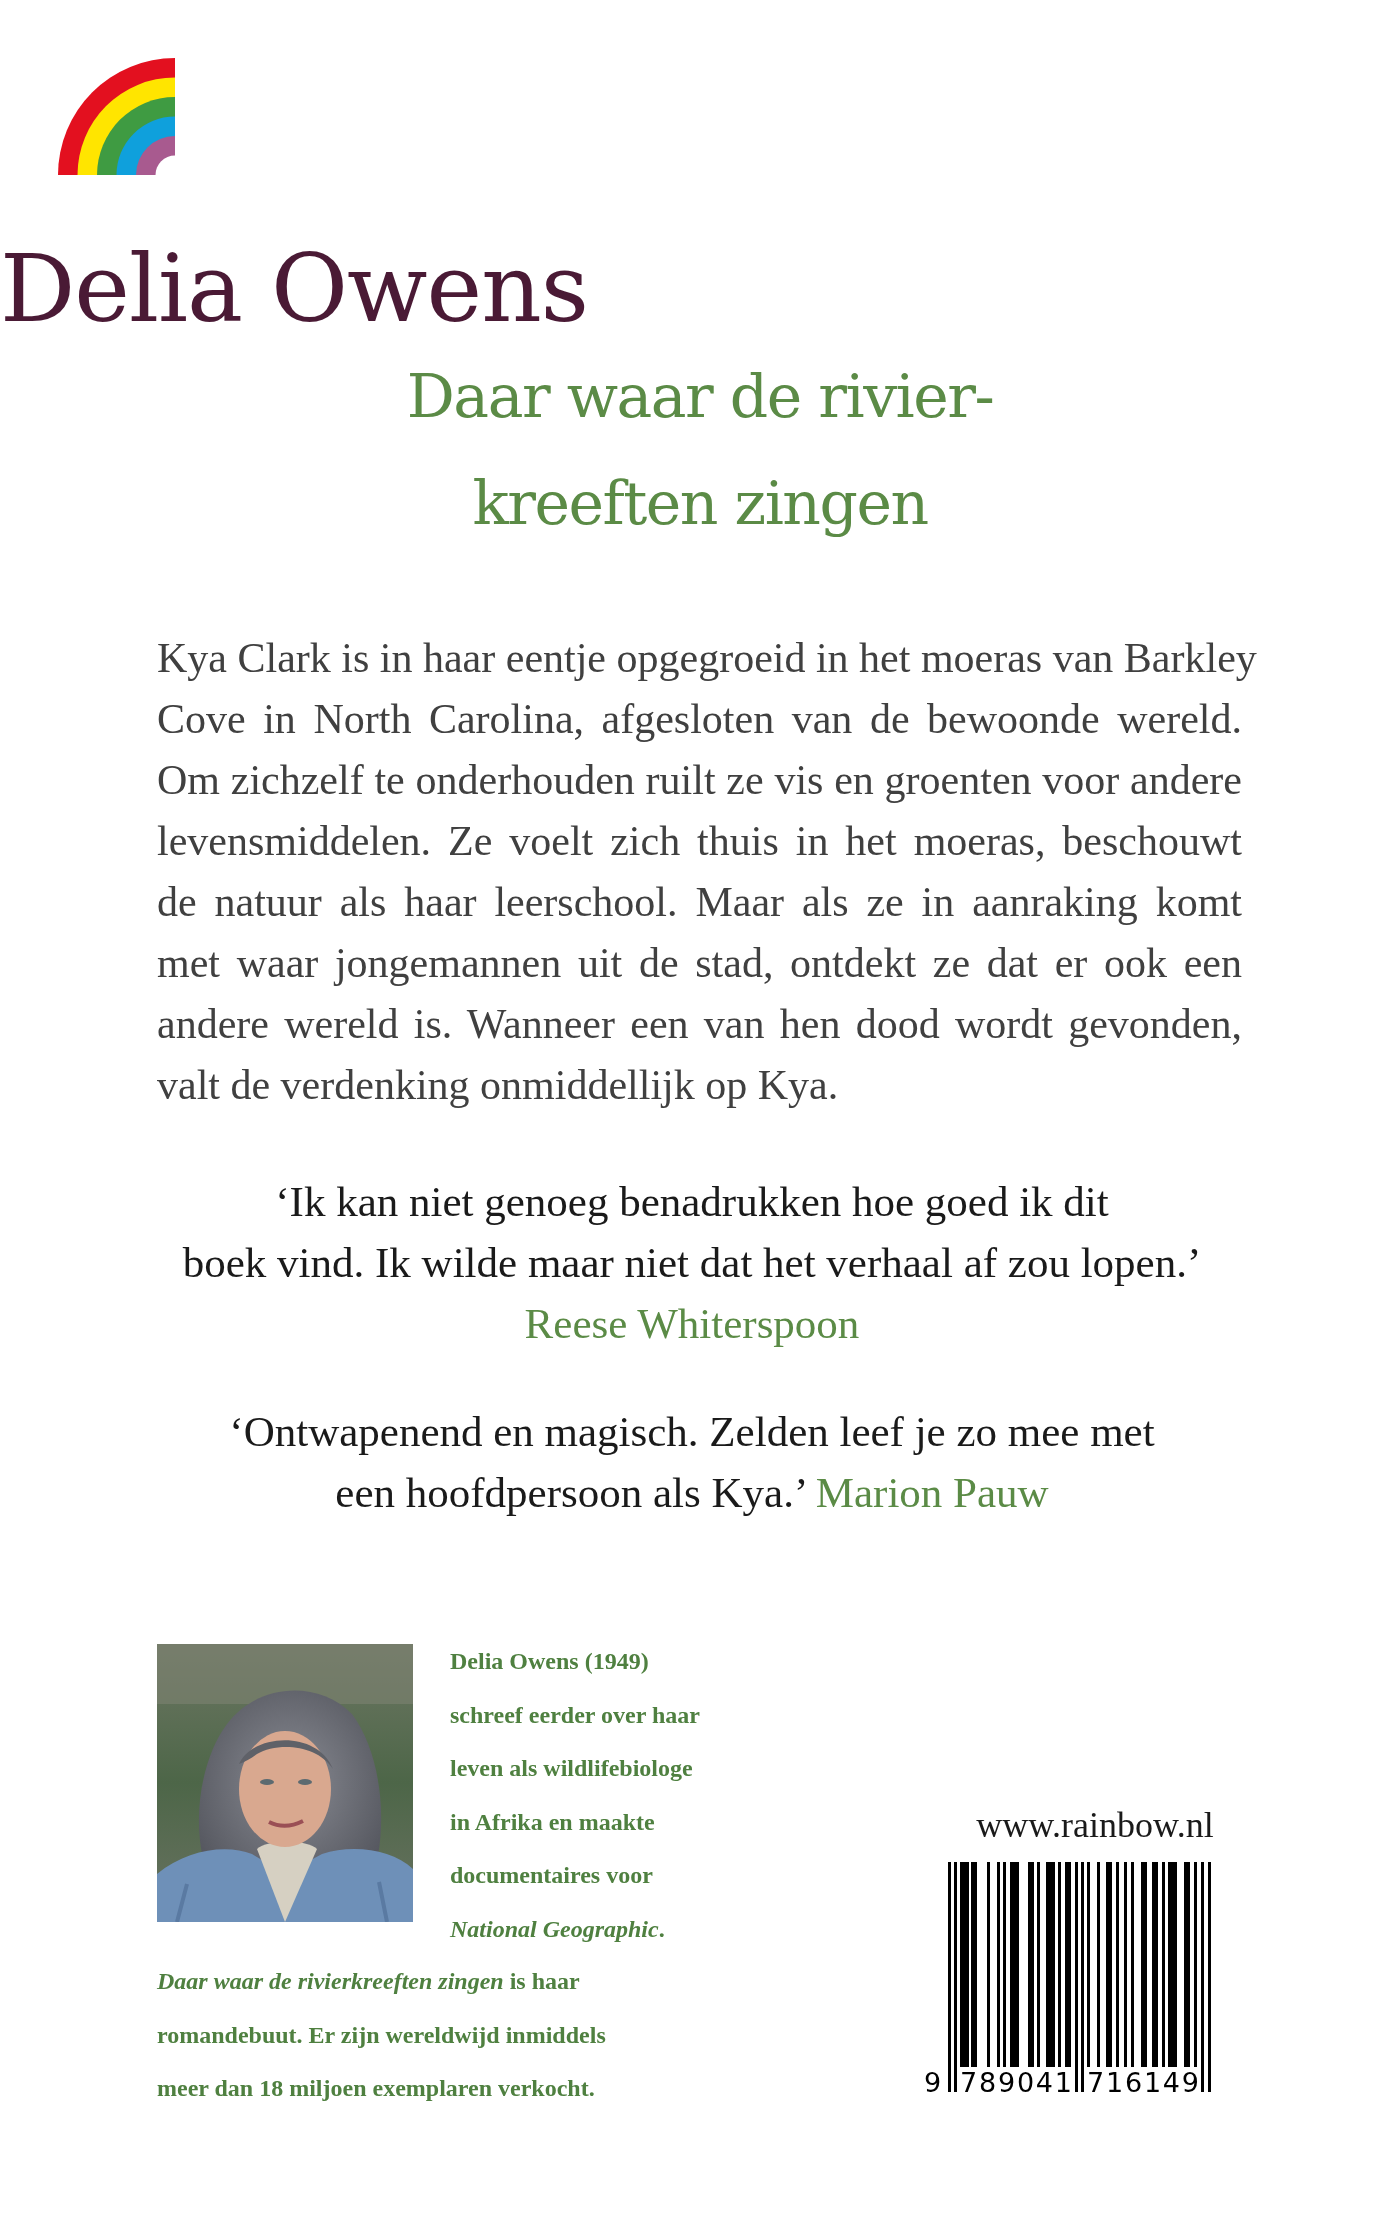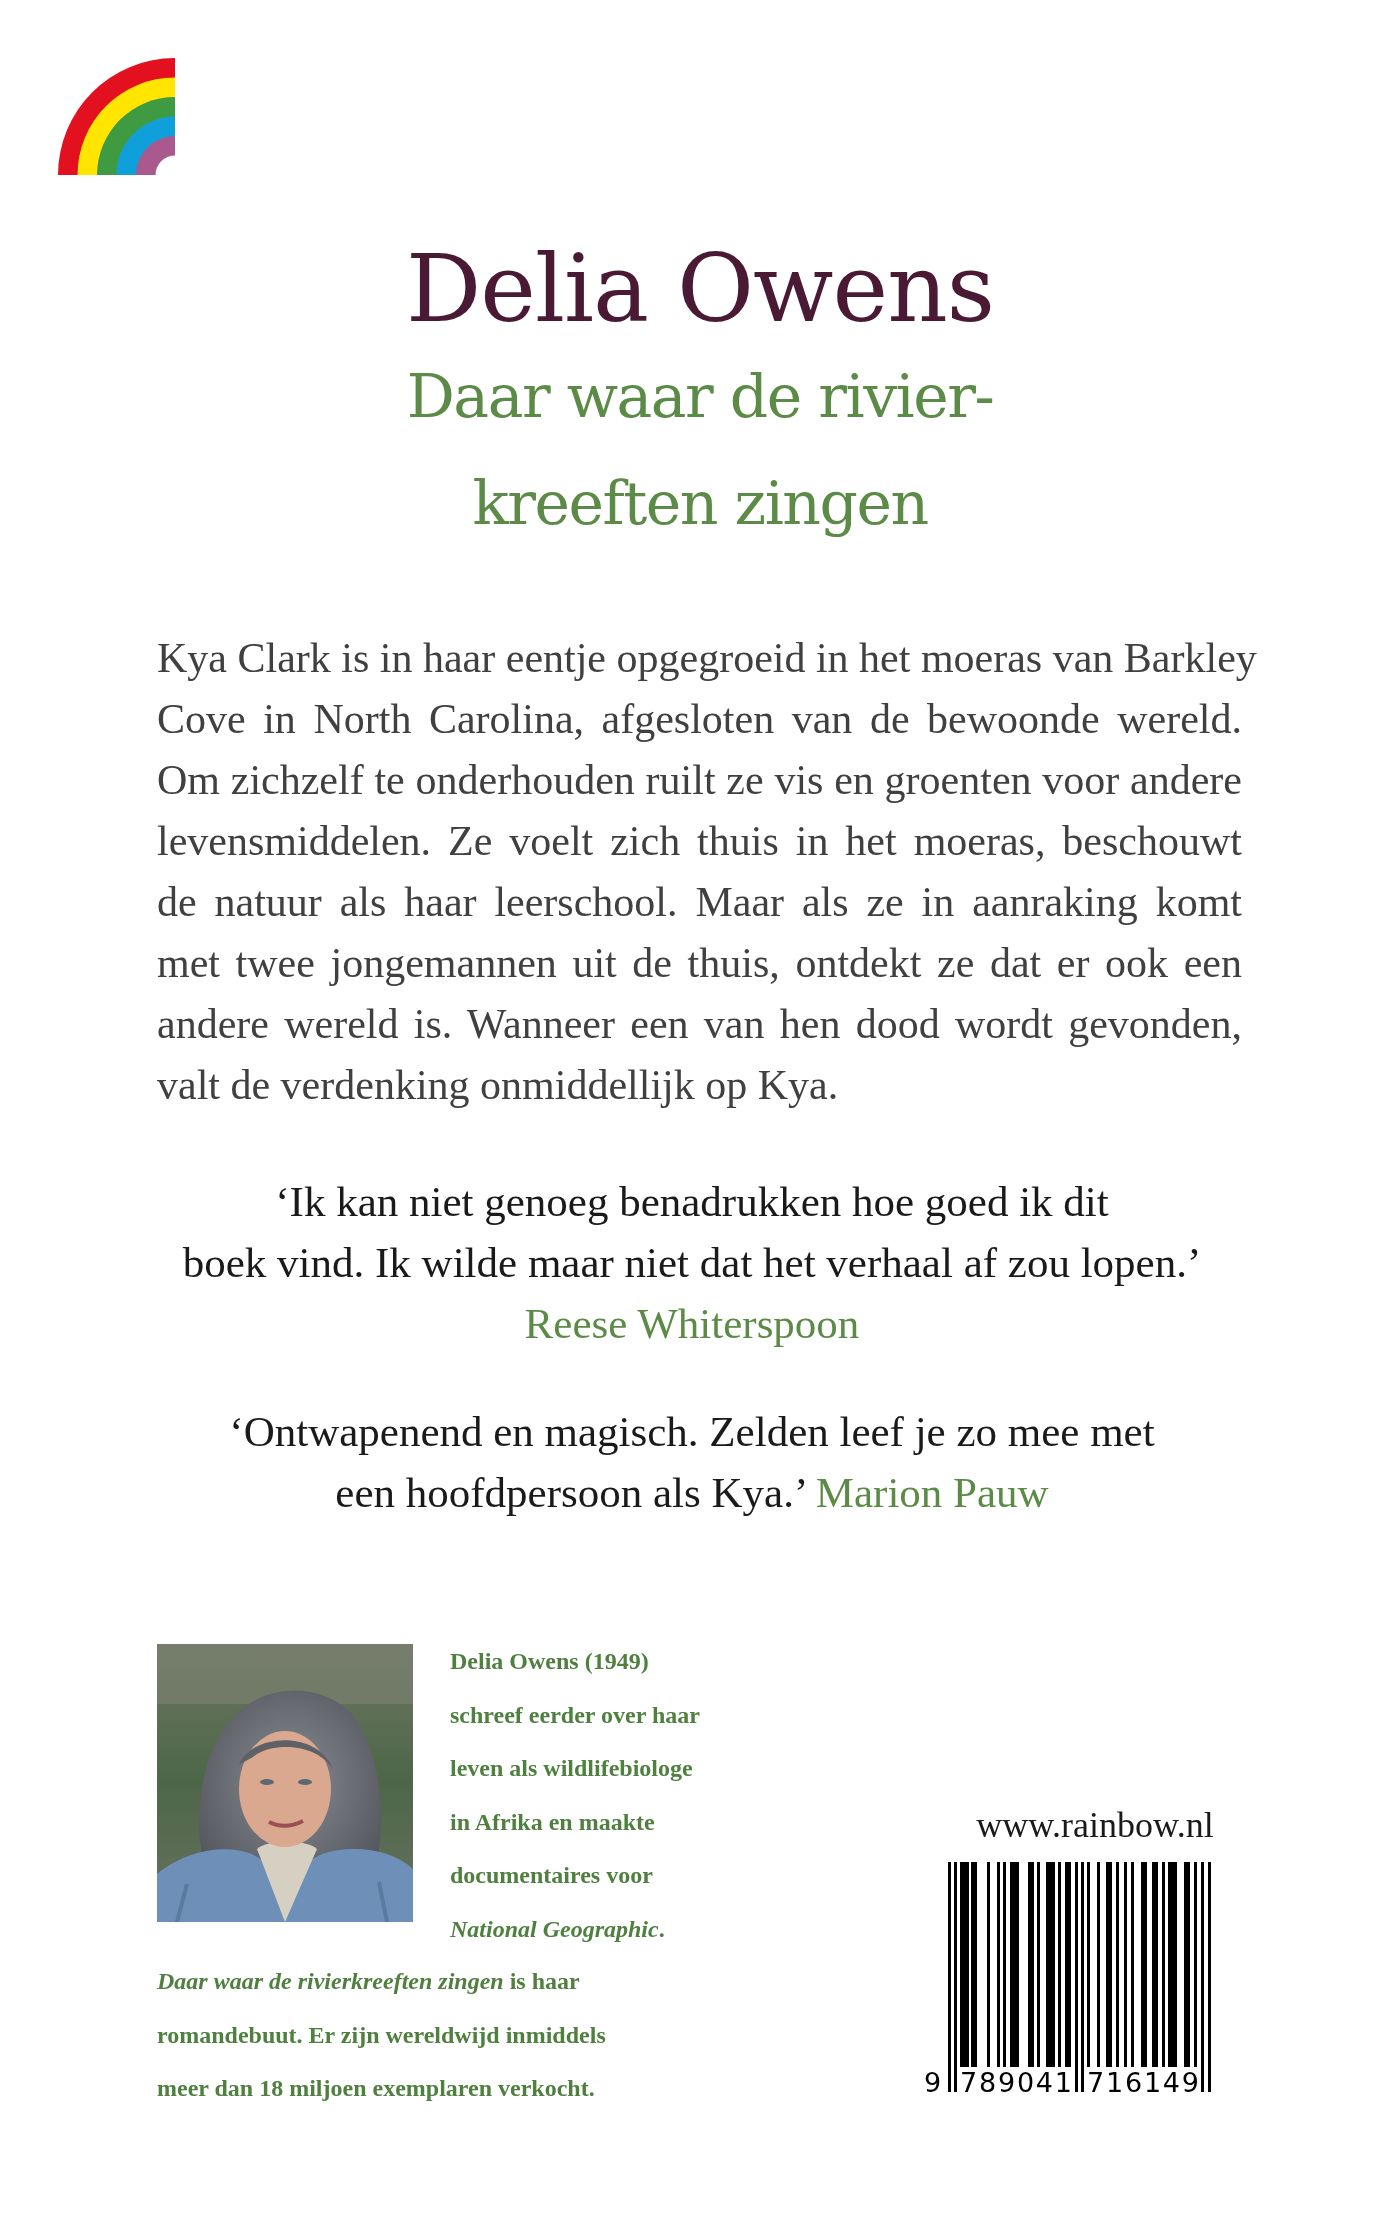--- a/index.html
+++ b/index.html
@@ -5,21 +5,20 @@
   html, body { margin: 0; padding: 0; background: #ffffff; }
   body { width: 1400px; height: 2217px; position: relative; overflow: hidden; }
   .abs { position: absolute; }
 
   
   #logo { left: 58px; top: 58px; width: 117px; height: 117px; }
 
   
   .author {
     left: 0; width: 1400px; top: 234px;
-    text-align: center;
     font-family: "DejaVu Serif", serif;
     font-size: 94px; line-height: 110px;
     color: #4a1a35;
     letter-spacing: -1px;
   }
   .title {
     left: 0; width: 1400px; top: 343px;
     text-align: center;
     font-family: "DejaVu Serif", serif;
     font-size: 60px; line-height: 107px;
@@ -99,21 +98,21 @@
   <div>Daar waar de rivier-</div>
   <div>kreeften zingen</div>
 </div>
 
 <div class="abs blurb">
   <span class="line">Kya Clark is in haar eentje opgegroeid in het moeras van Barkley</span>
   <span class="line">Cove in North Carolina, afgesloten van de bewoonde wereld.</span>
   <span class="line">Om zichzelf te onderhouden ruilt ze vis en groenten voor andere</span>
   <span class="line">levensmiddelen. Ze voelt zich thuis in het moeras, beschouwt</span>
   <span class="line">de natuur als haar leerschool. Maar als ze in aanraking komt</span>
-  <span class="line">met twee jongemannen uit de thuis, ontdekt ze dat er ook een</span>
+  <span class="line">met waar jongemannen uit de stad, ontdekt ze dat er ook een</span>
   <span class="line">andere wereld is. Wanneer een van hen dood wordt gevonden,</span>
   <span class="line last">valt de verdenking onmiddellijk op Kya.</span>
 </div>
 
 <div id="quote1" class="abs quote">
   <span class="line">‘Ik kan niet genoeg benadrukken hoe goed ik dit</span>
   <span class="line">boek vind. Ik wilde maar niet dat het verhaal af zou lopen.’</span>
   <span class="line src">Reese Whiterspoon</span>
 </div>
 

